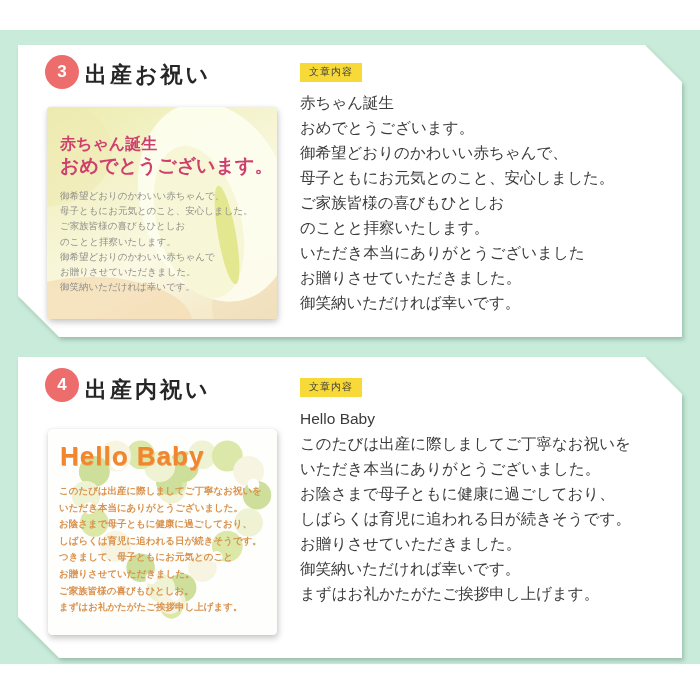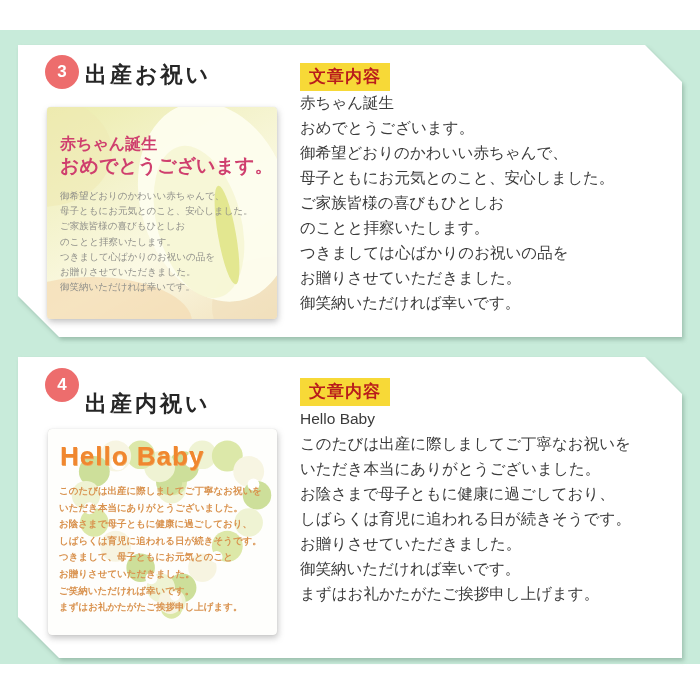--- a/index.html
+++ b/index.html
@@ -12,22 +12,22 @@
   .card { position:relative; width:664px; background:#ffffff;
     clip-path:polygon(0 0, calc(100% - 37px) 0, 100% 37px, 100% 100%, 41px 100%, 0 calc(100% - 41px)); }
   .card-1 { top:45px; } .card-1 .card { height:292px; }
   .card-2 { top:357px; } .card-2 .card { height:301px; }
 
   .num-circle { position:absolute; left:27px; width:34px; height:34px; border-radius:50%;
     background:#ed6d6d; color:#ffffff; font-size:17px; font-weight:bold;
     display:flex; align-items:center; justify-content:center; }
   .sec-title { position:absolute; left:67px; font-size:22px; font-weight:bold;
     letter-spacing:3px; color:#262626; }
-  .badge { position:absolute; left:282px; background:#f7d937; color:#b91c1c;
-    font-size:17px; font-weight:bold; letter-spacing:1px; padding:2px 9px 3px; }
+  .badge { position:absolute; left:282px; background:#f7d937; color:#404040;
+    font-size:10px; font-weight:normal; letter-spacing:1px; padding:2px 9px 3px; }
   .msg { position:absolute; left:282px; font-size:15.5px; line-height:25px; color:#3b3b3b; }
 
   .img-card { position:absolute; left:29px; border-radius:4px; overflow:hidden;
     box-shadow:1px 3px 6px rgba(110,110,110,0.40), 0 0 1px rgba(0,0,0,0.18); }
   .img-card svg { position:absolute; }
 
   
   .calla { width:230px; height:212px;
     background:linear-gradient(150deg,#ececac 0%, #f4f3cd 35%, #fbf9e4 62%, #f2e2bd 100%); }
   .calla-text { position:absolute; left:13px; top:26px; z-index:2; }
@@ -55,21 +55,21 @@
       <div class="num-circle" style="top:10px;">3</div>
       <div class="sec-title" style="top:15px;">出産お祝い</div>
       <div class="badge" style="top:18px;">文章内容</div>
       <div class="msg" style="top:45px;">
           <div>赤ちゃん誕生</div>
           <div>おめでとうございます。</div>
           <div>御希望どおりのかわいい赤ちゃんで、</div>
           <div>母子ともにお元気とのこと、安心しました。</div>
           <div>ご家族皆様の喜びもひとしお</div>
           <div>のことと拝察いたします。</div>
-          <div>つきましては心ばかりのお祝いの品を</div>
+          <div>いただき本当にありがとうございました</div>
           <div>お贈りさせていただきました。</div>
           <div>御笑納いただければ幸いです。</div>
         </div>
 
       <div class="img-card calla" style="top:62px;">
         <svg width="230" height="212" viewBox="0 0 230 212">
           <ellipse cx="-5" cy="45" rx="70" ry="55" fill="#eeeab2" opacity="0.55"></ellipse>
           <ellipse cx="45" cy="215" rx="100" ry="45" fill="#f4dcb4" opacity="0.75"></ellipse>
           <ellipse cx="225" cy="200" rx="60" ry="50" fill="#f0ddba" opacity="0.6"></ellipse>
           <ellipse cx="168" cy="95" rx="74" ry="102" fill="#fdfdee" opacity="0.95" transform="rotate(-18 168 95)"></ellipse>
@@ -77,33 +77,33 @@
           <ellipse cx="180" cy="128" rx="9" ry="50" fill="#e0e488" opacity="0.9" transform="rotate(-10 180 128)"></ellipse>
         </svg>
         <div class="calla-text">
           <div class="calla-h1">赤ちゃん誕生</div>
           <div class="calla-h2">おめでとうございます。</div>
           <div class="calla-body">
               <div>御希望どおりのかわいい赤ちゃんで、</div>
               <div>母子ともにお元気とのこと、安心しました。</div>
               <div>ご家族皆様の喜びもひとしお</div>
               <div>のことと拝察いたします。</div>
-              <div>つきまして心ばかりのお祝いの品を</div>
+              <div>御希望どおりのかわいい赤ちゃんで</div>
               <div>お贈りさせていただきました。</div>
               <div>御笑納いただければ幸いです。</div>
             </div>
         </div>
       </div>
     </div>
   </div>
 
   <div class="card-wrap card-2">
     <div class="card">
       <div class="num-circle" style="top:11px;">4</div>
-      <div class="sec-title" style="top:32px;">出産内祝い</div>
+      <div class="sec-title" style="top:18px;">出産内祝い</div>
       <div class="badge" style="top:21px;">文章内容</div>
       <div class="msg" style="top:49px;">
           <div>Hello Baby</div>
           <div>このたびは出産に際しましてご丁寧なお祝いを</div>
           <div>いただき本当にありがとうございました。</div>
           <div>お陰さまで母子ともに健康に過ごしており、</div>
           <div>しばらくは育児に追われる日が続きそうです。</div>
           <div>お贈りさせていただきました。</div>
           <div>御笑納いただければ幸いです。</div>
           <div>まずはお礼かたがたご挨拶申し上げます。</div>
@@ -146,19 +146,19 @@
           </g>
         </svg>
         <div class="hb-title">Hello Baby</div>
         <div class="hb-body">
             <div>このたびは出産に際しましてご丁寧なお祝いを</div>
             <div>いただき本当にありがとうございました。</div>
             <div>お陰さまで母子ともに健康に過ごしており、</div>
             <div>しばらくは育児に追われる日が続きそうです。</div>
             <div>つきまして、母子ともにお元気とのこと</div>
             <div>お贈りさせていただきました。</div>
-            <div>ご笑納いただければ幸いです。</div>
+            <div>ご家族皆様の喜びもひとしお。</div>
             <div>まずはお礼かたがたご挨拶申し上げます。</div>
           </div>
       </div>
     </div>
   </div>
 </div>
 
 </body></html>

